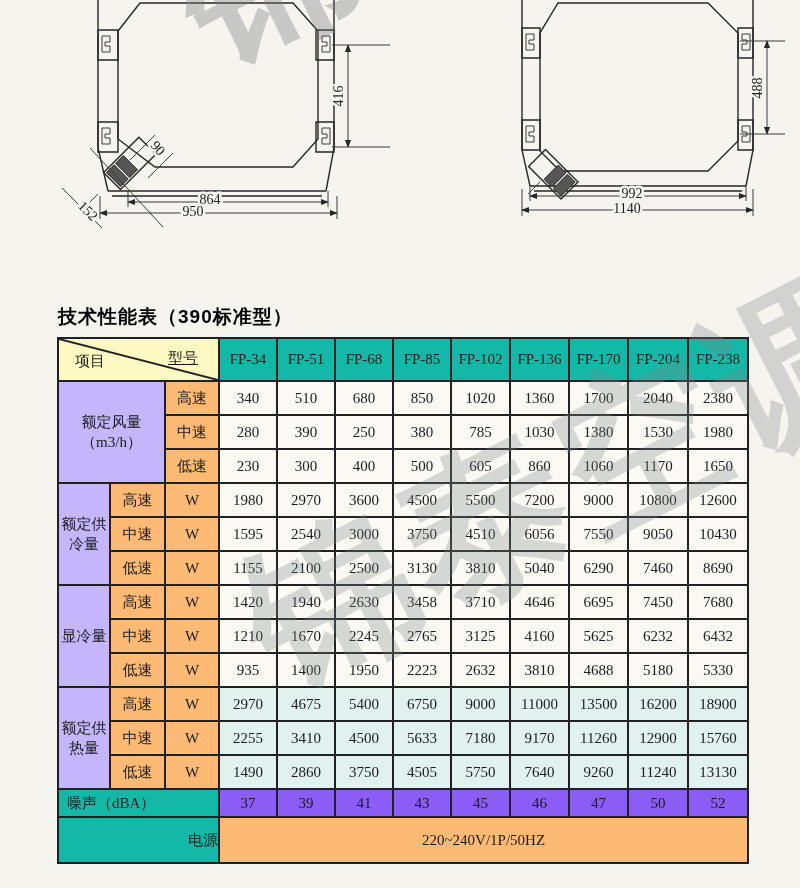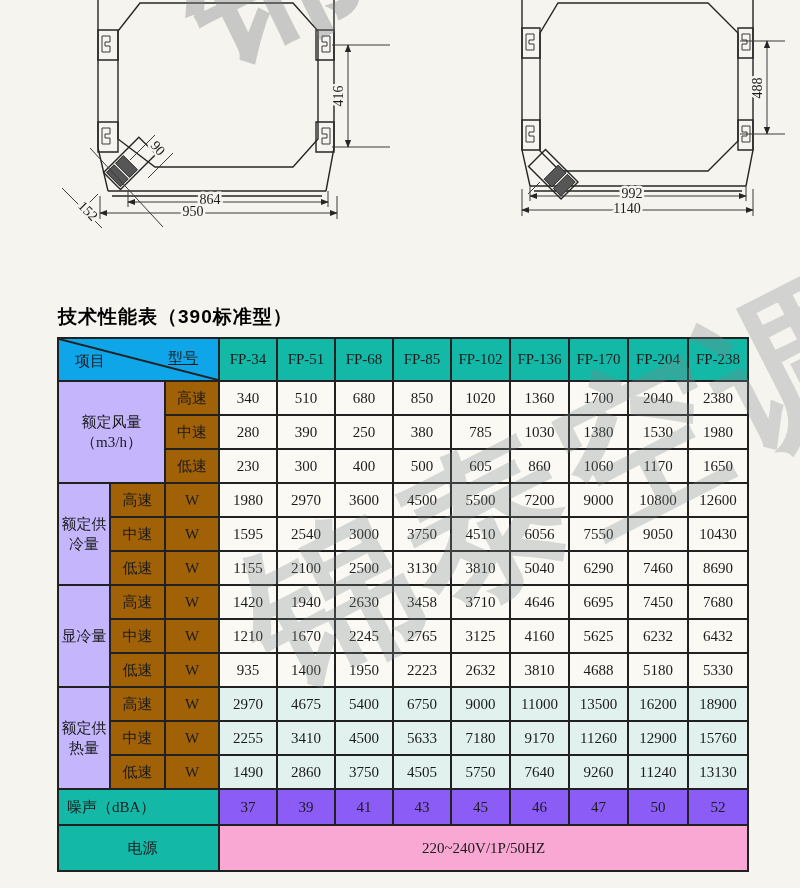--- a/index.html
+++ b/index.html
@@ -40,31 +40,31 @@
   table.spec{
     border-collapse:collapse;table-layout:fixed;width:686px;
     font-size:15px;
   }
   table.spec td,table.spec th{
     border:2px solid #212121;text-align:center;vertical-align:middle;
     padding:0;overflow:hidden;font-weight:normal;
   }
   tr.hdr{height:43px;}
   tr.r{height:34px;}
-  tr.noise{height:36px;}
+  tr.noise{height:28px;}
   tr.power{height:46px;}
   .bg-h{background:#14b8a6;}
-  .bg-s{background:#a16207;}
+  .bg-s{background:#fdba74;}
   td.v{background:#faf9f4;}
   td.vh{background:#e0f1ee;}
   td.vn{background:#8b5cf6;}
-  td.vp{background:#f9a8d4;}
+  td.vp{background:#fdba74;}
   td.glabel{white-space:pre-line;line-height:1.35;background:#c4b5fd;}
   
-  td.corner{position:relative;background:#0ea5e9;}
+  td.corner{position:relative;background:#fef9c3;}
   td.corner svg{position:absolute;left:0;top:0;width:100%;height:100%;}
   td.corner .lbl{position:absolute;font-size:15px;}
   td.corner .lbl.item{left:16px;top:13px;}
   td.corner .lbl.model{right:20px;top:10px;text-decoration:underline;}
 </style>
 </head>
 <body>
 
 <svg class="drawing left" width="345" height="235" viewBox="0 0 345 235">
   <defs>
@@ -366,21 +366,21 @@
       <td class="vn">41</td>
       <td class="vn">43</td>
       <td class="vn">45</td>
       <td class="vn">46</td>
       <td class="vn">47</td>
       <td class="vn">50</td>
       <td class="vn">52</td>
     </tr>
 
     <tr class="power">
-      <td class="bg-h" colspan="3" style="text-align:center;padding-left:8px;">电源</td>
+      <td class="bg-h" colspan="3" style="text-align:right;padding-left:8px;">电源</td>
       <td class="vp" colspan="9">220~240V/1P/50HZ</td>
     </tr>
   </tbody>
     </table>
 </div>
 
 <div class="watermark wm-top">锦泰空调</div>
 <div class="watermark wm-mid">锦泰空调</div>
 
 </body></html>

